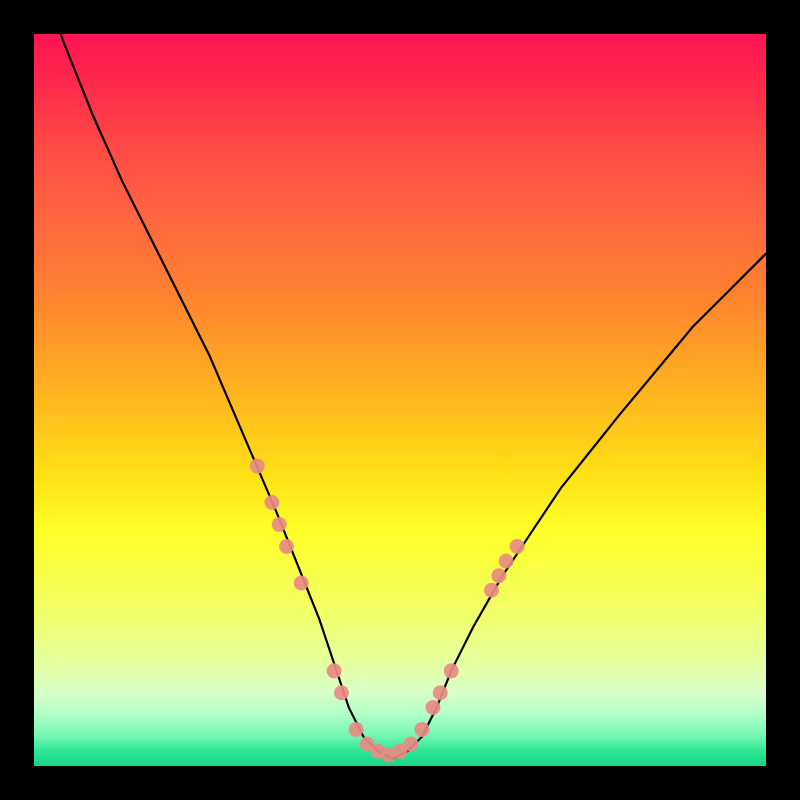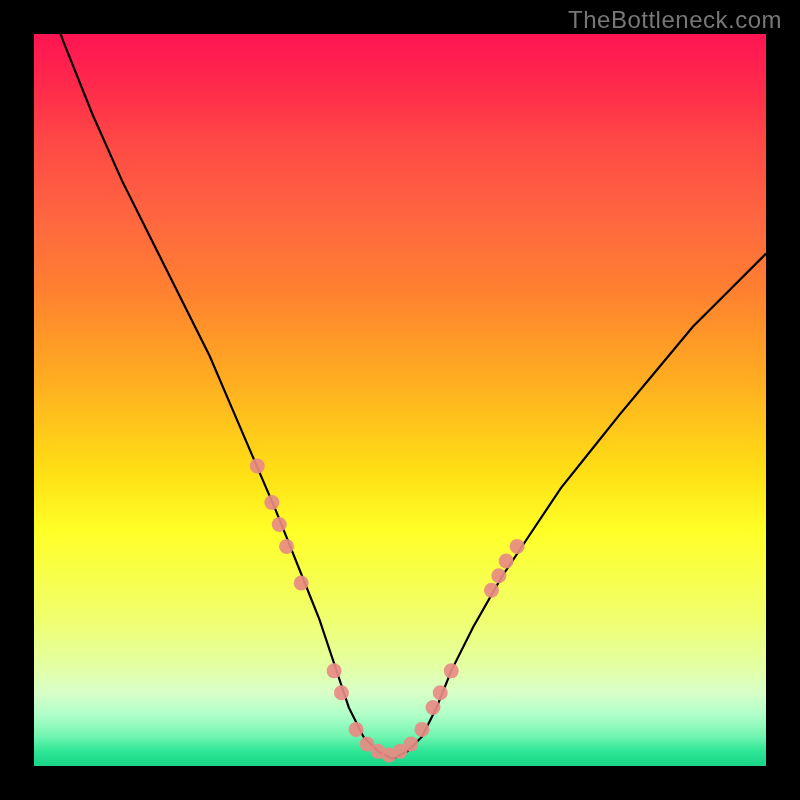--- a/index.html
+++ b/index.html
@@ -58,21 +58,20 @@
     top: 0;
     width: 732px;
     height: 732px;
     overflow: visible;
   }
 </style>
 </head>
 <body>
 <div class="outer">
 
-  <div class="watermark">TheBottleneck.com</div>
 
   <div class="plot-area">
     <svg class="curve" viewBox="0 0 732 732">
       <g id="curve-group">
           <path d="M0.00 -73.20 L29.28 7.32 L58.56 80.52 L87.84 146.40 L117.12 204.96 L146.40 263.52 L175.68 322.08 L197.64 373.32 L219.60 424.56 L241.56 475.80 L256.20 512.40 L270.84 549.00 L285.48 585.60 L300.12 629.52 L314.76 673.44 L329.40 702.72 L344.04 717.36 L358.68 724.68 L373.32 717.36 L387.96 702.72 L402.60 673.44 L417.24 636.84 L439.20 592.92 L468.48 541.68 L497.76 497.76 L527.04 453.84 L556.32 417.24 L585.60 380.64 L622.20 336.72 L658.80 292.80 L695.40 256.20 L732.00 219.60" fill="none" stroke="#000000" stroke-width="2.2"></path>
         </g>
       <g id="markers-group">
           <circle cx="223.26" cy="431.88" r="7.5" fill="#e88b84" fill-opacity="0.92"></circle>
           <circle cx="237.90" cy="468.48" r="7.5" fill="#e88b84" fill-opacity="0.92"></circle>
           <circle cx="245.22" cy="490.44" r="7.5" fill="#e88b84" fill-opacity="0.92"></circle>

